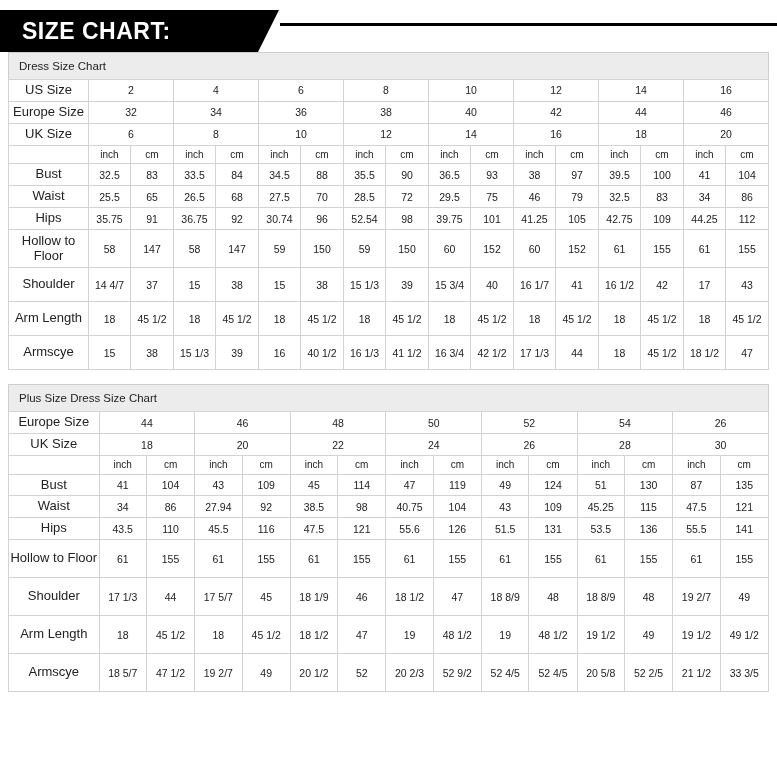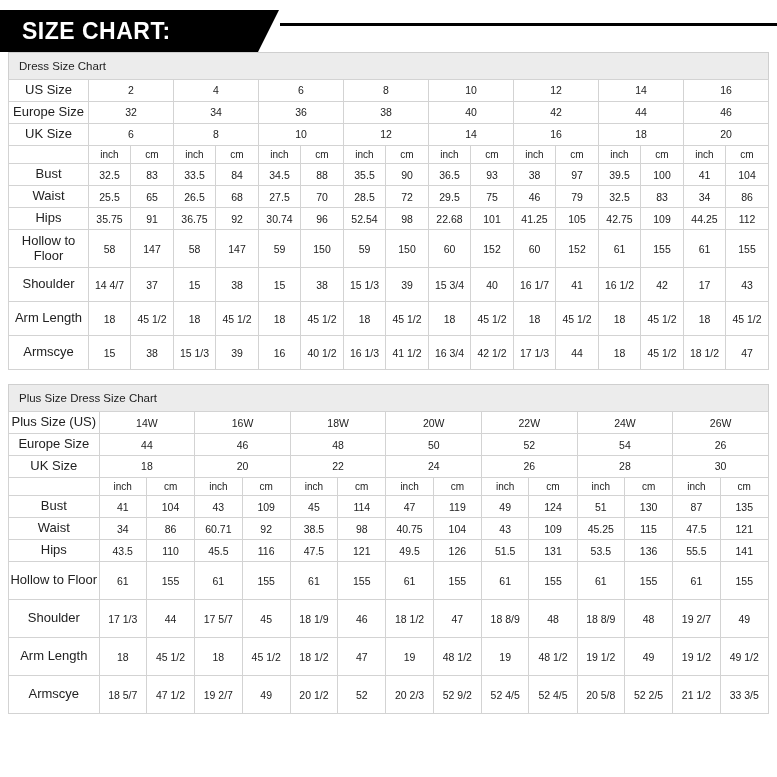--- a/index.html
+++ b/index.html
@@ -227,21 +227,21 @@
         <tr>
           <td class="rowhead">Hips</td>
           <td>35.75</td>
           <td>91</td>
           <td>36.75</td>
           <td>92</td>
           <td>30.74</td>
           <td>96</td>
           <td>52.54</td>
           <td>98</td>
-          <td>22.68</td>
+          <td>39.75</td>
           <td>101</td>
           <td>41.25</td>
           <td>105</td>
           <td>42.75</td>
           <td>109</td>
           <td>44.25</td>
           <td>112</td>
         </tr>
         <tr style="height:38px">
           <td class="rowhead">Hollow to Floor</td>
@@ -338,30 +338,20 @@
           <col style="width:48px">
         <col style="width:47px">
           <col style="width:48px">
         <col style="width:47px">
           <col style="width:48px">
         <col style="width:47px">
           <col style="width:48px">
       </colgroup>
       <tbody>
         <tr>
-          <td class="rowhead">Plus Size (US)</td>
-          <td colspan="2">14W</td>
-          <td colspan="2">16W</td>
-          <td colspan="2">18W</td>
-          <td colspan="2">20W</td>
-          <td colspan="2">22W</td>
-          <td colspan="2">24W</td>
-          <td colspan="2">26W</td>
-        </tr>
-        <tr>
           <td class="rowhead">Europe Size</td>
           <td colspan="2">44</td>
           <td colspan="2">46</td>
           <td colspan="2">48</td>
           <td colspan="2">50</td>
           <td colspan="2">52</td>
           <td colspan="2">54</td>
           <td colspan="2">26</td>
         </tr>
         <tr>
@@ -406,42 +396,42 @@
           <td>124</td>
           <td>51</td>
           <td>130</td>
           <td>87</td>
           <td>135</td>
         </tr>
         <tr>
           <td class="rowhead">Waist</td>
           <td>34</td>
           <td>86</td>
-          <td>60.71</td>
+          <td>27.94</td>
           <td>92</td>
           <td>38.5</td>
           <td>98</td>
           <td>40.75</td>
           <td>104</td>
           <td>43</td>
           <td>109</td>
           <td>45.25</td>
           <td>115</td>
           <td>47.5</td>
           <td>121</td>
         </tr>
         <tr>
           <td class="rowhead">Hips</td>
           <td>43.5</td>
           <td>110</td>
           <td>45.5</td>
           <td>116</td>
           <td>47.5</td>
           <td>121</td>
-          <td>49.5</td>
+          <td>55.6</td>
           <td>126</td>
           <td>51.5</td>
           <td>131</td>
           <td>53.5</td>
           <td>136</td>
           <td>55.5</td>
           <td>141</td>
         </tr>
         <tr style="height:38px">
           <td class="rowhead">Hollow to Floor</td>

